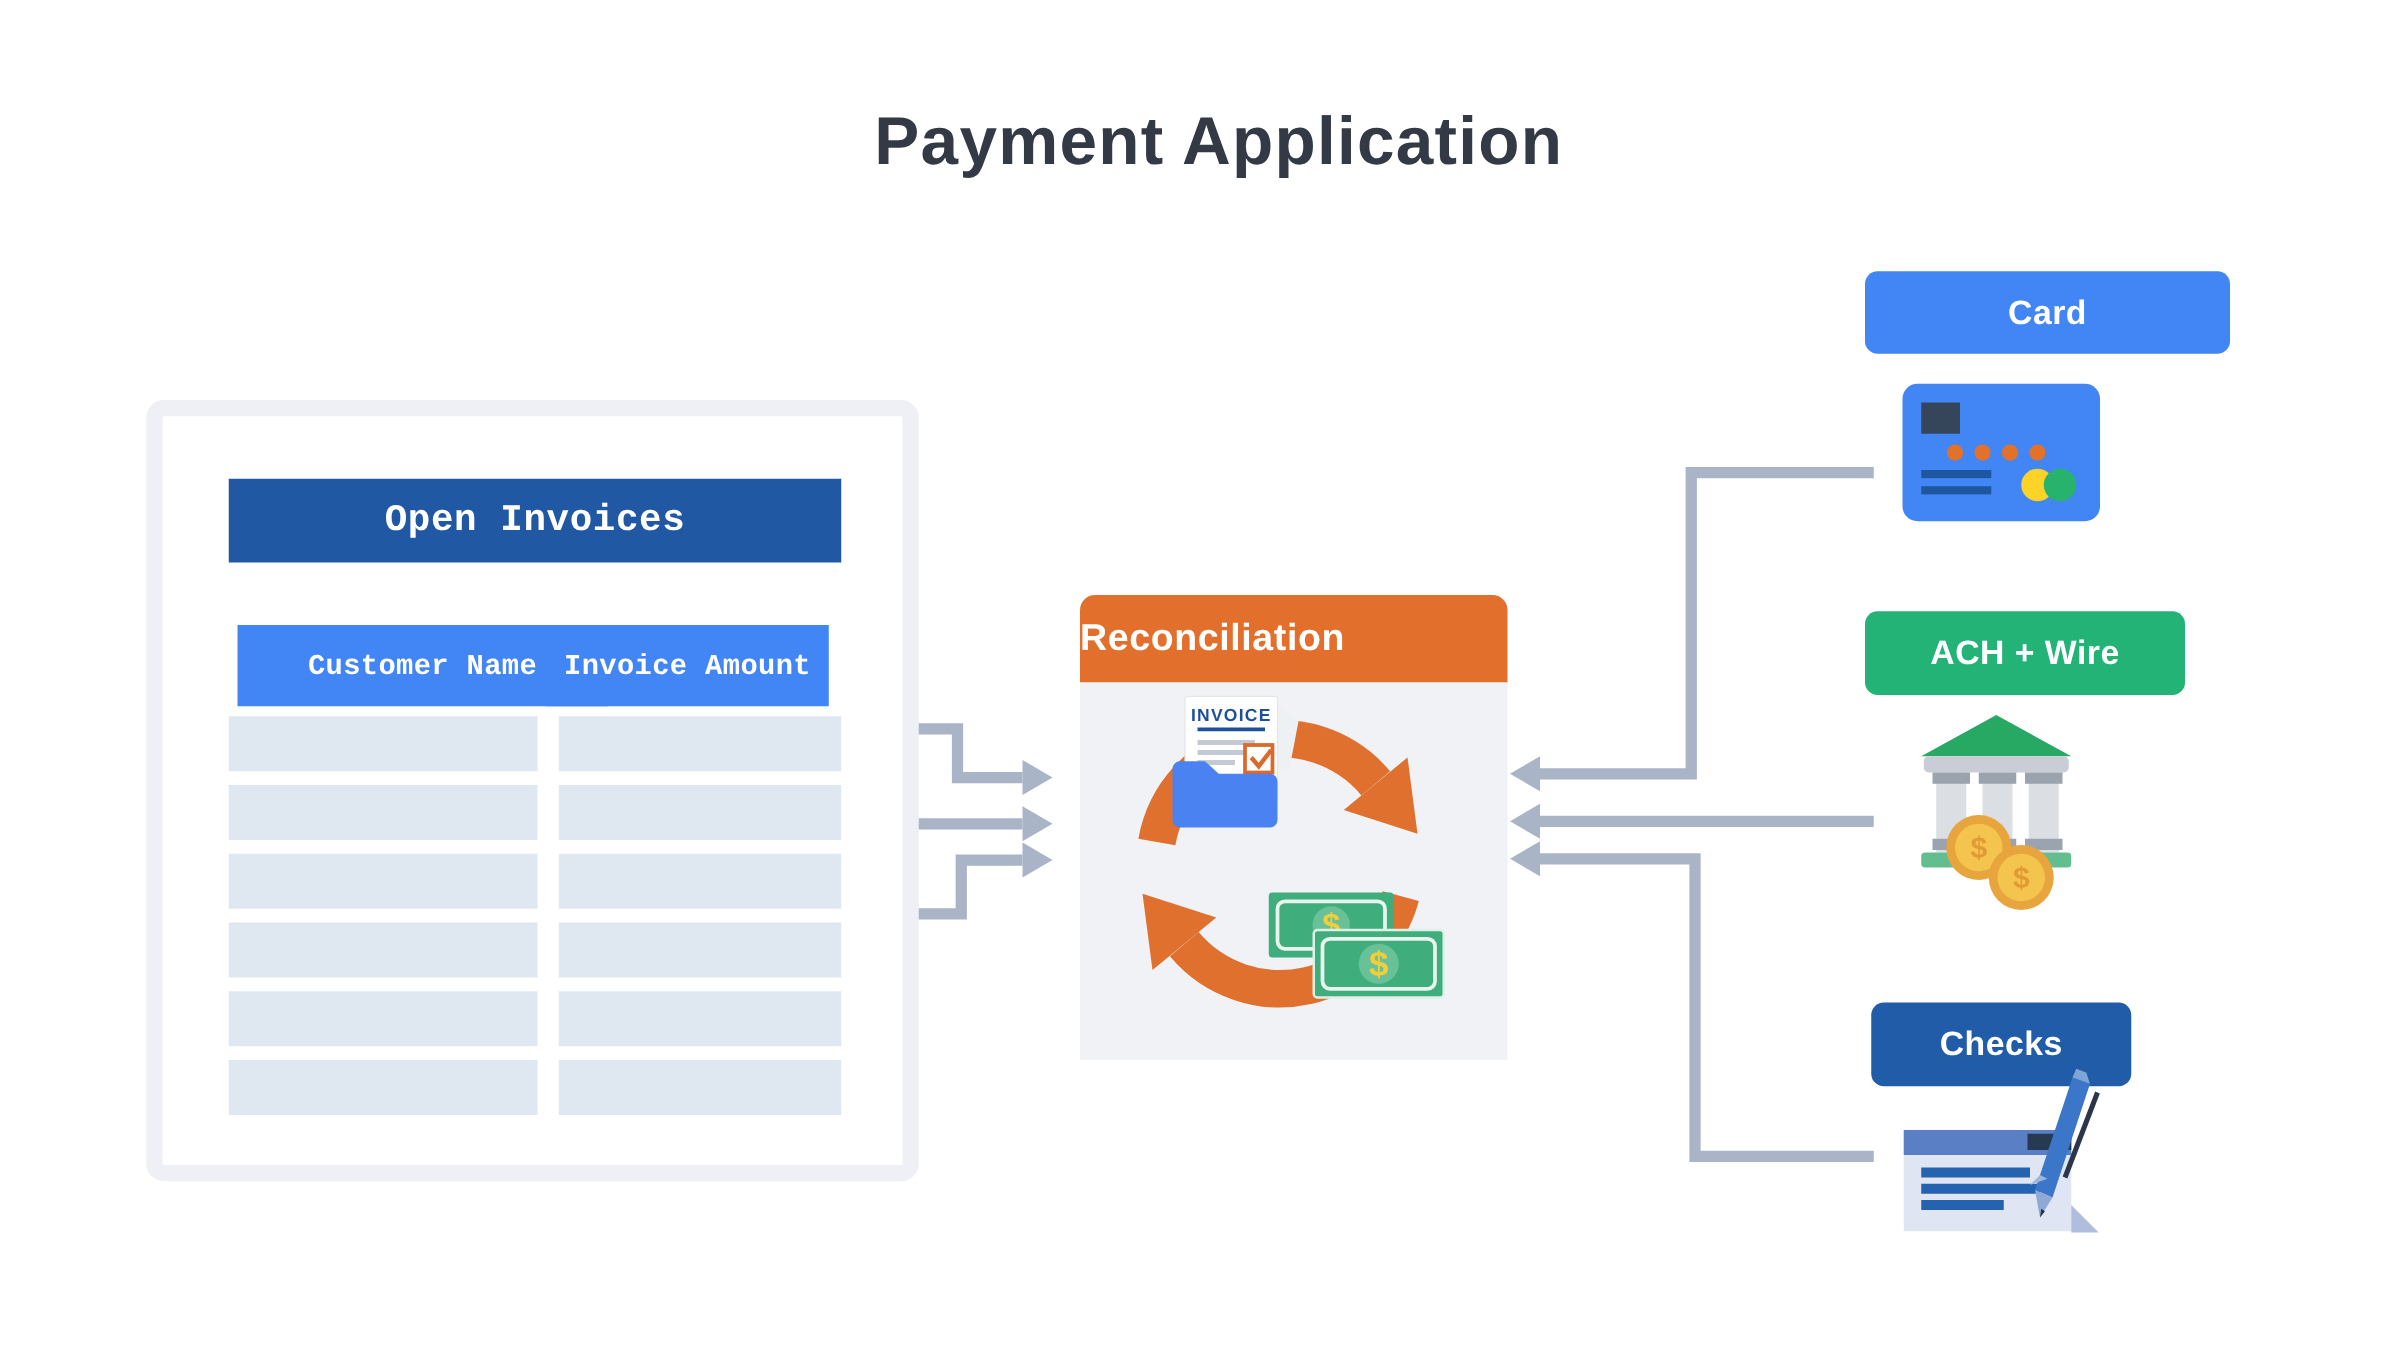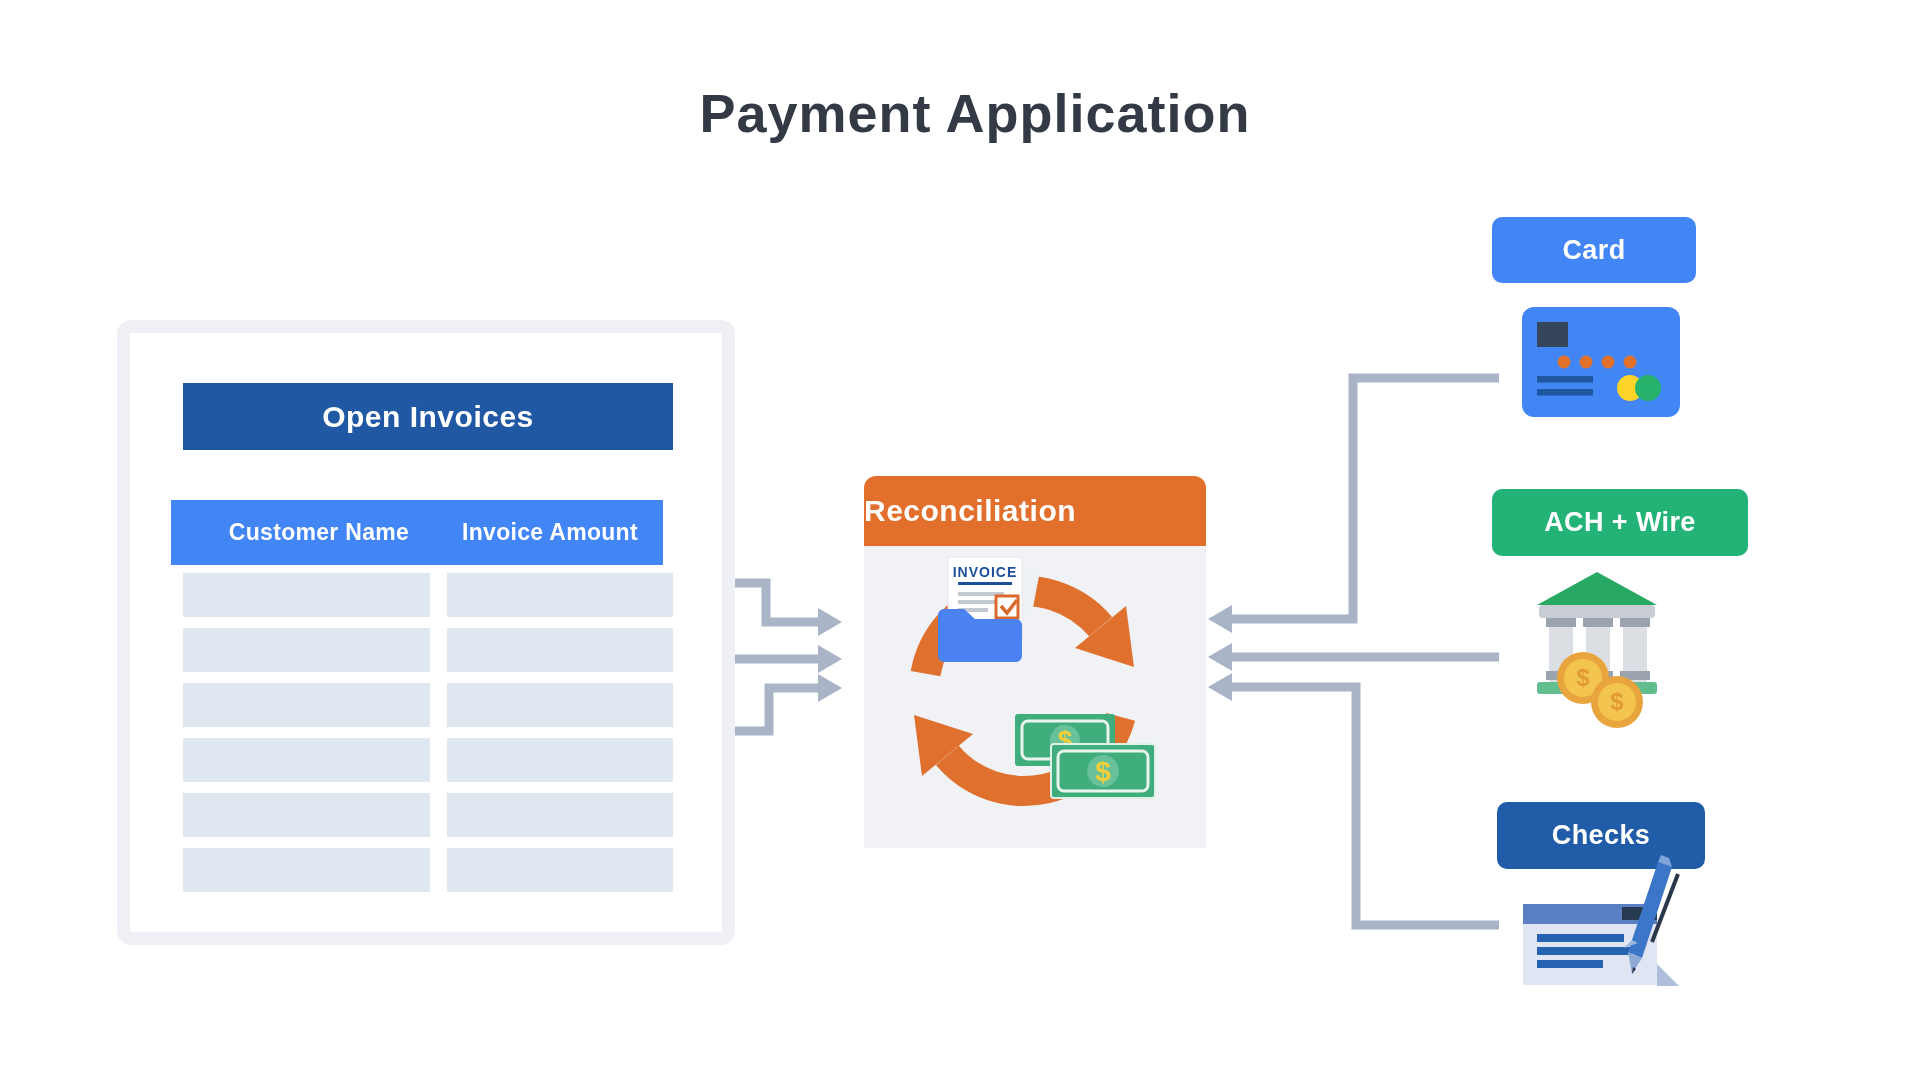--- a/index.html
+++ b/index.html
@@ -4,27 +4,27 @@
 <style>
   html,body{margin:0;padding:0;background:#ffffff;}
   .canvas{position:relative;width:1920px;height:1080px;background:#ffffff;overflow:hidden;
           font-family:"Liberation Sans",sans-serif;padding-left:11px;}
 
   .title{position:absolute;top:82px;left:0;width:1950px;margin:0;text-align:center;
          font-size:54px;font-weight:700;letter-spacing:1px;color:#333a45;}
 
   
   .panel{position:absolute;left:117px;top:320px;width:592px;height:599px;
-         border:13px solid #eef0f5;border-radius:14px;background:#ffffff;}
+         border:13px solid #eef0f5;border-radius:14px;background:#ffffff;font-family:Liberation Mono, monospace;}
   .oi-header{position:absolute;left:53px;top:50px;width:490px;height:67px;background:#2058a4;
              display:flex;align-items:center;justify-content:center;color:#ffffff;
              font-size:30px;font-weight:700;letter-spacing:.5px;}
   .col-h{position:absolute;top:167px;height:65px;background:#4285f4;display:flex;align-items:center;
          justify-content:center;color:#ffffff;font-size:23px;font-weight:700;letter-spacing:.3px;}
-  .col-h.c1{left:41px;width:296px;}
+  .col-h.c1{left:60px;width:296px;}
   .col-h.c2{left:307px;width:226px;}
   .rows{position:absolute;left:0;top:240px;right:0;}
   .inv-row{position:relative;height:44px;margin-bottom:11px;}
   .cell{position:absolute;top:0;height:44px;background:#dfe7f1;}
   .cell.c1{left:53px;width:247px;}
   .cell.c2{left:317px;width:226px;}
 
   
   .connectors{position:absolute;left:0;top:0;width:1920px;height:1080px;pointer-events:none;}
 
@@ -32,21 +32,21 @@
   .recon{position:absolute;left:864px;top:476px;width:342px;}
   .recon-header{height:70px;background:#e2702c;border-radius:12px 12px 0 0;display:flex;
                 align-items:center;color:#ffffff;font-size:30px;
                 font-weight:700;letter-spacing:.5px;}
   .recon-body{position:relative;height:302px;background:#f0f2f5;}
   .recon-art{position:absolute;left:0;top:0;width:342px;height:302px;overflow:visible;}
 
   
   .pm-btn{position:absolute;border-radius:10px;display:flex;align-items:center;justify-content:center;
           color:#ffffff;font-size:27px;font-weight:700;letter-spacing:.4px;}
-  .btn-card{left:1492px;top:217px;width:204px;height:66px;}
+  .btn-card{left:1492px;top:217px;width:292px;height:66px;}
   .btn-ach{left:1492px;top:489px;width:256px;height:67px;}
   .btn-checks{left:1497px;top:802px;width:208px;height:67px;align-items:center;}
   .icon{position:absolute;overflow:visible;}
   .icon-card{left:1522px;top:307px;width:158px;height:110px;}
   .icon-bank{left:1535px;top:570px;width:130px;height:160px;}
   .icon-check{left:1520px;top:862px;width:200px;height:150px;}
 </style>
 </head>
 <body>
 

